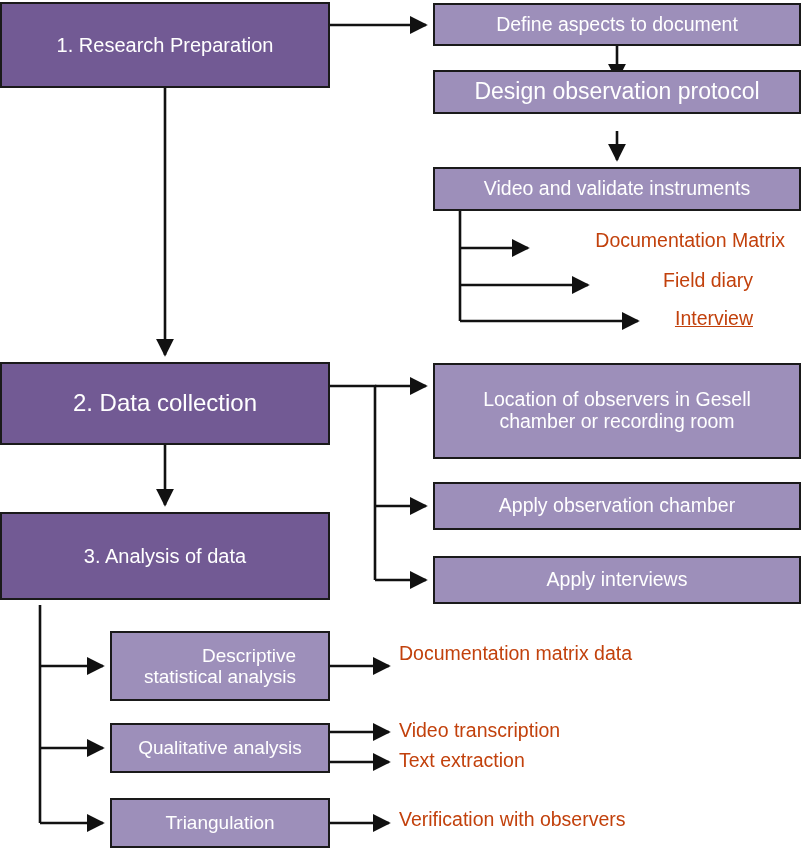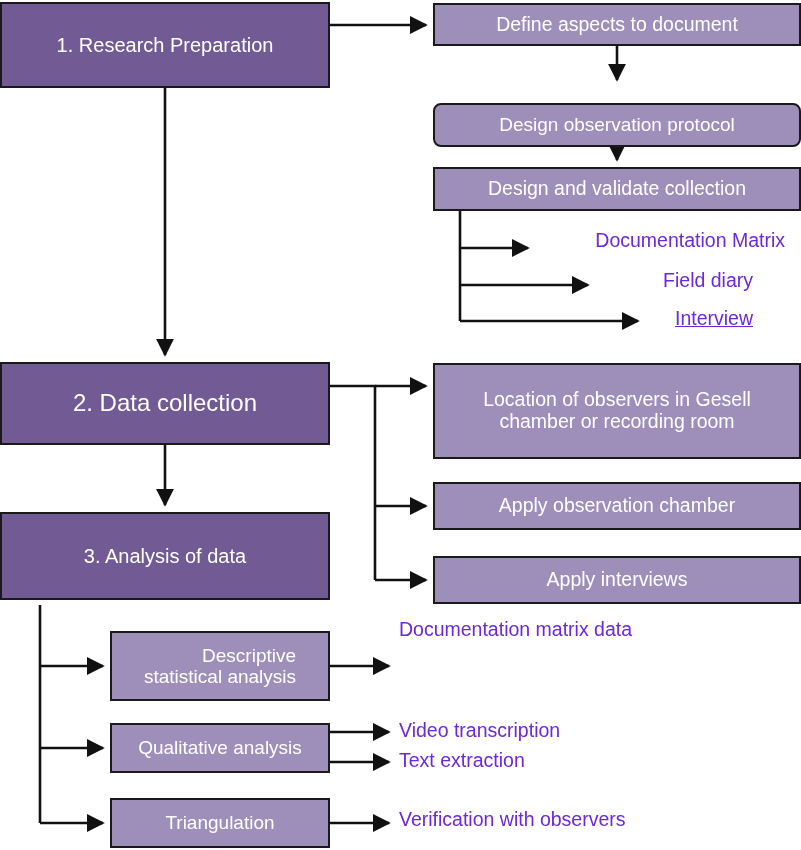--- a/index.html
+++ b/index.html
@@ -35,45 +35,45 @@
   }
   .node-dark{ background:#725A94; }
   .node-light{ background:#9D8FBA; }
   .node span{ display:block; }
 
   .n1{ left:0px;   top:2px;   width:330px; height:86px;  font-size:20px; }
   .n2{ left:0px;   top:362px; width:330px; height:83px;  font-size:24px; }
   .n3{ left:0px;   top:512px; width:330px; height:88px;  font-size:20px;text-align:right; }
 
   .r1{ left:433px; top:3px;   width:368px; height:43px;  font-size:19.5px; }
-  .r2{ left:433px; top:103px;  width:368px; height:44px;  font-size:19px;border-radius:8px; }
+  .r2{ left:433px; top:70px;  width:368px; height:44px;  font-size:23px; }
   .r3{ left:433px; top:167px; width:368px; height:44px;  font-size:19.5px; }
   .r4{ left:433px; top:363px; width:368px; height:96px;  font-size:19.5px; }
   .r5{ left:433px; top:482px; width:368px; height:48px;  font-size:19.5px; }
   .r6{ left:433px; top:556px; width:368px; height:48px;  font-size:19.5px; }
 
   .s1{ left:110px; top:631px; width:220px; height:70px;  font-size:19px;text-align:right; }
   .s2{ left:110px; top:723px; width:220px; height:50px;  font-size:19px; }
   .s3{ left:110px; top:798px; width:220px; height:50px;  font-size:19px; }
 
   .plain-label{
     position:absolute;
-    color:#6d28d9;
+    color:#c2410c;
     font-size:19.5px;
     white-space:nowrap;
     line-height:1;
   }
   .lbl-right{ text-align:right; }
   .lbl-left{ text-align:left; }
 
   .il1{ right:16px; top:231px; }
   .il2{ right:48px; top:271px; }
   .il3{ right:48px; top:309px;text-decoration:underline; }
 
-  .ol1{ left:399px; top:620px; }
+  .ol1{ left:399px; top:644px; }
   .ol2{ left:399px; top:721px; }
   .ol3{ left:399px; top:751px; }
   .ol4{ left:399px; top:810px; }
 </style>
 </head>
 <body>
 
 <div id="diagram">
 
   <svg class="edges" viewBox="0 0 801 850" xmlns="http://www.w3.org/2000/svg">
@@ -122,21 +122,21 @@
     <span>3. Analysis of data</span>
   </div>
 
   <div class="node node-light r1">
     <span>Define aspects to document</span>
   </div>
   <div class="node node-light r2">
     <span>Design observation protocol</span>
   </div>
   <div class="node node-light r3">
-    <span>Design and validate collection</span>
+    <span>Video and validate instruments</span>
   </div>
 
   <div class="plain-label lbl-right il1">Documentation Matrix</div>
   <div class="plain-label lbl-right il2">Field diary</div>
   <div class="plain-label lbl-right il3">Interview</div>
 
   <div class="node node-light r4">
     <div>
       <span>Location of observers in Gesell</span>
       <span>chamber or recording room</span>

